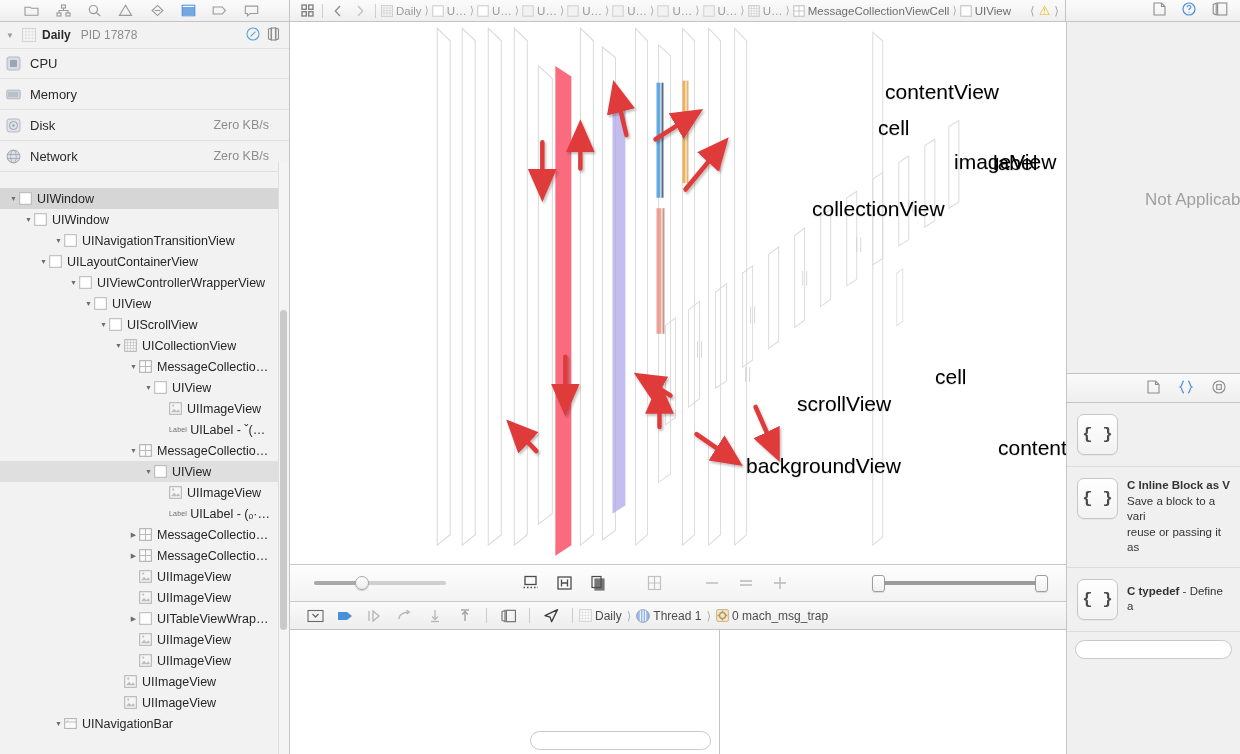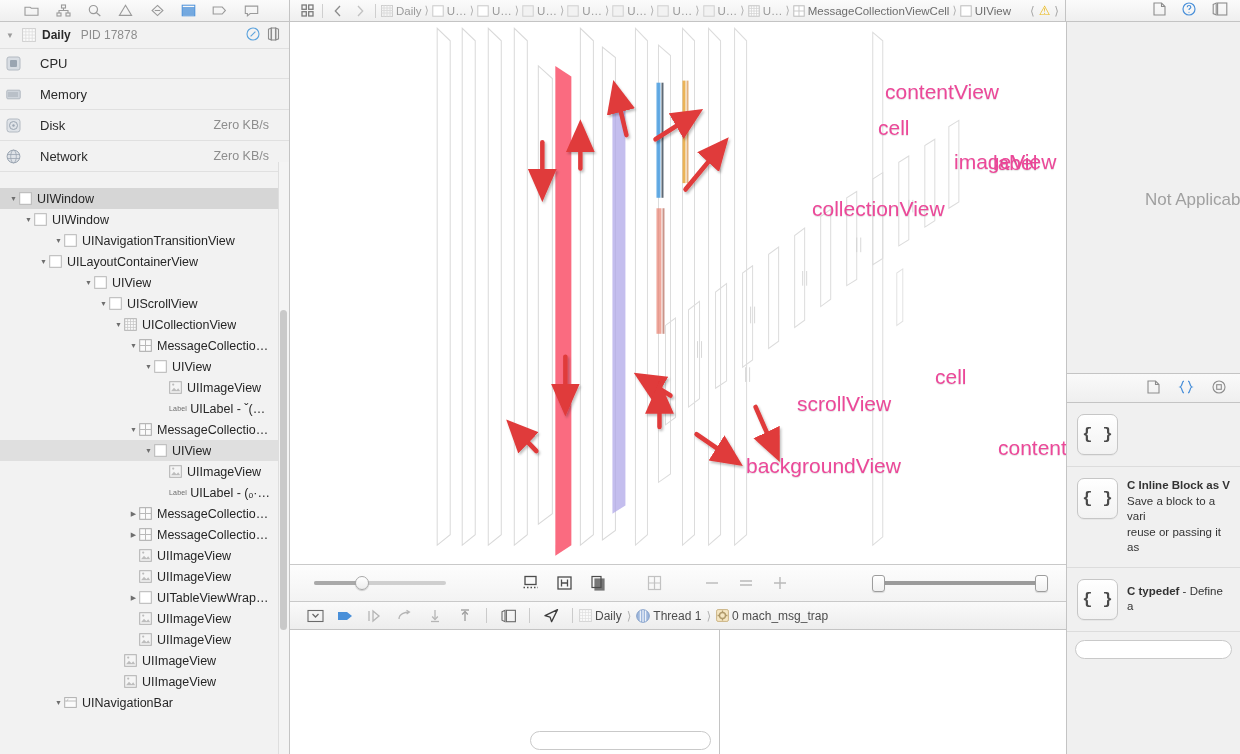--- a/index.html
+++ b/index.html
@@ -70,21 +70,21 @@
     display: flex; align-items: center; gap: 6px;
     height: 26px; padding: 0 8px 0 6px;
     font-size: 12px;
   }
   .proc-header .disc { color: #9b9b9b; font-size: 8px; width: 10px; }
   .proc-name { font-weight: bold; color: #2b2b2b; }
   .proc-pid { color: #8d8d8d; margin-left: 4px; }
   .proc-header .spacer { flex: 1; }
   .gauge-rows { padding: 0 0 2px 0; }
   .gauge-row {
-    display: flex; align-items: center; gap: 19px;
+    display: flex; align-items: center; gap: 9px;
     height: 31px; padding: 0 20px 0 6px;
     border-bottom: 1px solid #e0e0e0;
     font-size: 13px;
   }
   .gauge-row:first-child { border-top: 1px solid #e0e0e0; }
   .gauge-label { flex: 1; color: #2b2b2b; }
   .gauge-value { color: #8d8d8d; font-size: 12.5px; }
 
   .tree {
     flex: 1; overflow: hidden; padding-top: 2px;
@@ -114,21 +114,21 @@
   }
 
   
   .center { flex: 1; display: flex; flex-direction: column; min-width: 0; background: #fff; }
   .canvas {
     flex: 1; position: relative; overflow: hidden;
     background: #ffffff; min-height: 0;
   }
   .canvas svg { position: absolute; inset: 0; width: 100%; height: 100%; }
   .anno {
-    position: absolute; color: #ec4899; font-size: 21px;
+    position: absolute; color: #000000; font-size: 21px;
     font-family: "Liberation Sans", sans-serif;
     text-shadow: 0 1px 1px rgba(0,0,0,.12);
     white-space: nowrap; pointer-events: none;
   }
 
   .canvas-toolbar {
     height: 38px; min-height: 38px;
     display: flex; align-items: center;
     border-top: 1px solid #c9c9c9; border-bottom: 1px solid #c9c9c9;
     background: linear-gradient(#fdfdfd, #f3f3f3);
@@ -509,20 +509,30 @@
           </div>
           <div class="tree-row">
             <span style="width: 38px; flex: 0 0 auto;"></span>
             <span class="disc-tri open"></span>
             <span style="display: flex; align-items: center;">
               <svg class="row-ico" viewBox="0 0 13 13">
                 <rect x="0.7" y="0.7" width="11.6" height="11.6" fill="#ffffff" stroke="#b6b6b6"></rect>
               </svg>
             </span>
             <span class="row-text">UILayoutContainerView</span>
+          </div>
+          <div class="tree-row">
+            <span style="width: 68px; flex: 0 0 auto;"></span>
+            <span class="disc-tri open"></span>
+            <span style="display: flex; align-items: center;">
+              <svg class="row-ico" viewBox="0 0 13 13">
+                <rect x="0.7" y="0.7" width="11.6" height="11.6" fill="#ffffff" stroke="#b6b6b6"></rect>
+              </svg>
+            </span>
+            <span class="row-text">UIViewControllerWrapperView</span>
           </div>
           <div class="tree-row">
             <span style="width: 83px; flex: 0 0 auto;"></span>
             <span class="disc-tri open"></span>
             <span style="display: flex; align-items: center;">
               <svg class="row-ico" viewBox="0 0 13 13">
                 <rect x="0.7" y="0.7" width="11.6" height="11.6" fill="#ffffff" stroke="#b6b6b6"></rect>
               </svg>
             </span>
             <span class="row-text">UIView</span>

